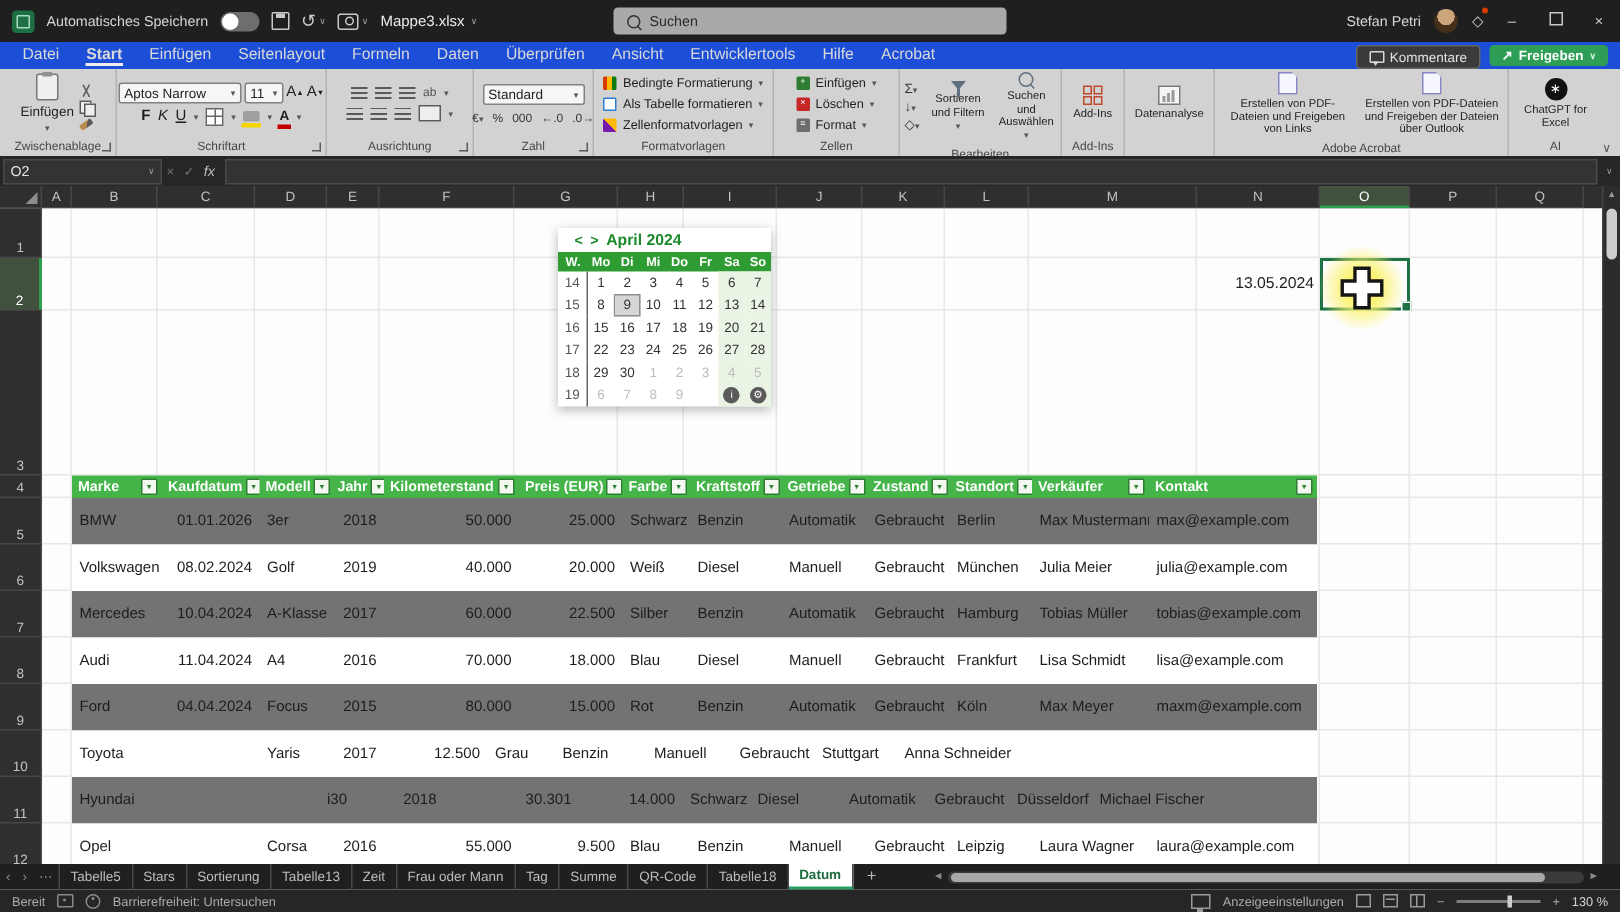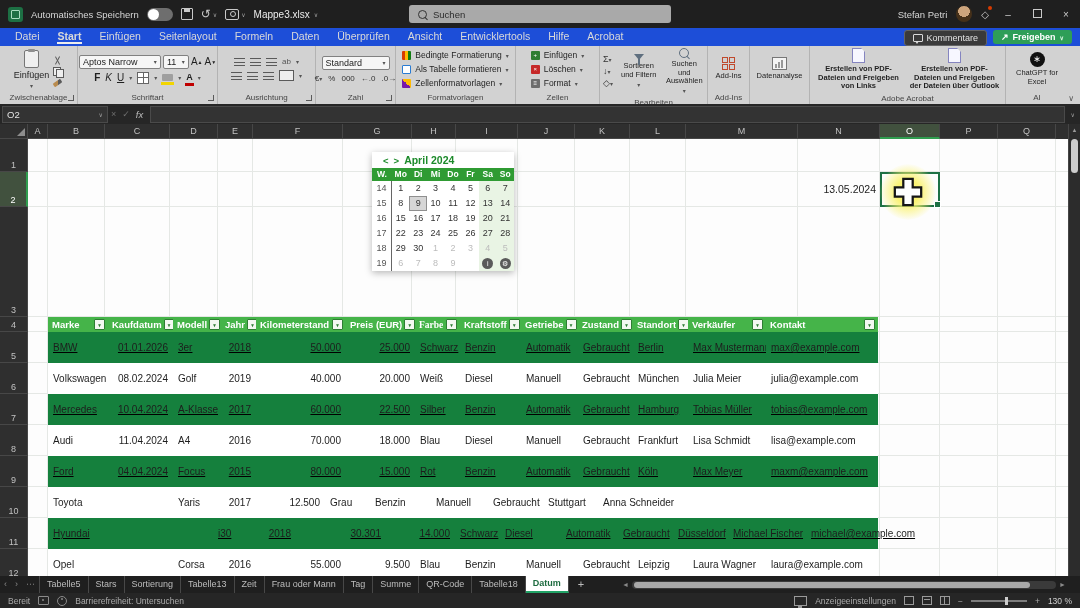--- a/index.html
+++ b/index.html
@@ -132,21 +132,21 @@
   .cal-day.muted{color:#bcbcbc;}
   .cal-day.selday{background:#d6d6d6;box-shadow:inset 0 0 0 1px #8f8f8f;}
   .cal-ic{display:inline-block;width:11px;height:11px;border-radius:50%;background:#5a5a5a;color:#fff;font-size:7px;line-height:11px;vertical-align:middle;}
 
   
   #car-table{position:absolute;left:20px;top:178px;width:830px;}
   .t-head{display:flex;height:15px;background:#45b449;}
   .t-hcell{box-sizing:border-box;display:flex;align-items:center;justify-content:space-between;padding:0 3px 0 4px;color:#fff;font-weight:bold;font-size:9.5px;overflow:hidden;white-space:nowrap;flex:0 0 auto;}
   .t-filter{flex:0 0 auto;width:9px;height:9px;background:#f3f8f1;border:1px solid #2e7d33;border-radius:1px;font-size:5px;color:#2e7d33;display:flex;align-items:center;justify-content:center;margin-left:2px;}
   .t-row{display:flex;height:31px;background:#fff;}
-  .t-row.band{background:#15803d;text-decoration:underline;}
+  .t-row.band{background:#737373;}
   .t-cell{box-sizing:border-box;font-size:10px;color:#1d1d1d;line-height:31px;padding:0 5px;overflow:hidden;white-space:nowrap;flex:0 0 auto;}
   .t-cell.r{text-align:right;}
 
   
   .n2cell{position:absolute;left:770px;top:33px;width:80px;height:35px;line-height:35px;text-align:right;font-size:10.5px;color:#1d1d1d;padding-right:2px;box-sizing:border-box;}
   .selbox{position:absolute;left:852px;top:33px;width:60px;height:35px;border:2px solid #1e7145;box-sizing:border-box;}
   .fill-handle{position:absolute;right:-3px;bottom:-3px;width:5px;height:5px;background:#1e7145;border:1px solid #fff;}
   .glow{position:absolute;left:852px;top:25px;width:56px;height:56px;border-radius:50%;background:radial-gradient(circle,rgba(250,242,110,.95) 0 30%,rgba(250,242,110,0) 72%);}
   .cursor{position:absolute;left:864px;top:37px;width:32px;height:32px;}
 
@@ -418,21 +418,21 @@
       <div class="rbody">
         <div class="bigbtn" style="width:54px">
           <span class="i-data"></span>
           <span>Datenanalyse</span>
         </div>
       </div>
       <div class="rlabel"></div>
     </div>
 
     <div class="rgroup" style="width:196px">
-      <div class="rbody" style="gap:8px;font-weight:bold;">
+      <div class="rbody" style="gap:8px;">
         <div class="bigbtn" style="width:86px">
           <span class="i-pdf"></span>
           <span>Erstellen von PDF-Dateien und Freigeben von Links</span>
         </div>
         <div class="bigbtn" style="width:90px">
           <span class="i-pdf"></span>
           <span>Erstellen von PDF-Dateien und Freigeben der Dateien über Outlook</span>
         </div>
       </div>
       <div class="rlabel"><span>Adobe Acrobat</span></div>
@@ -638,21 +638,21 @@
               <span class="t-filter">▾</span>
             </div>
             <div class="t-hcell" style="width: 90px;">
               <span>Kilometerstand</span>
               <span class="t-filter">▾</span>
             </div>
             <div class="t-hcell" style="width: 69px;">
               <span>Preis (EUR)</span>
               <span class="t-filter">▾</span>
             </div>
-            <div class="t-hcell" style="width: 45px; font-family: Liberation Serif, serif;">
+            <div class="t-hcell" style="width: 45px;">
               <span>Farbe</span>
               <span class="t-filter">▾</span>
             </div>
             <div class="t-hcell" style="width: 61px;">
               <span>Kraftstoff</span>
               <span class="t-filter">▾</span>
             </div>
             <div class="t-hcell" style="width: 57px;">
               <span>Getriebe</span>
               <span class="t-filter">▾</span>
@@ -770,21 +770,20 @@
               <div class="t-cell" style="width: 48px; margin-left: 40px;">i30</div>
               <div class="t-cell r" style="width: 35px;">2018</div>
               <div class="t-cell r" style="width: 90px;">30.301</div>
               <div class="t-cell r" style="width: 69px;">14.000</div>
               <div class="t-cell" style="width: 45px;">Schwarz</div>
               <div class="t-cell" style="width: 61px;">Diesel</div>
               <div class="t-cell" style="width: 57px;">Automatik</div>
               <div class="t-cell" style="width: 55px;">Gebraucht</div>
               <div class="t-cell" style="width: 55px;">Düsseldorf</div>
               <div class="t-cell" style="width: 78px;">Michael Fischer</div>
-              <div class="t-cell" style="width: 112px;">michael@example.com</div>
             </div>
             <div class="t-row">
               <div class="t-cell" style="width: 60px;">Opel</div>
               <div class="t-cell r" style="width: 65px;"></div>
               <div class="t-cell" style="width: 48px;">Corsa</div>
               <div class="t-cell r" style="width: 35px;">2016</div>
               <div class="t-cell r" style="width: 90px;">55.000</div>
               <div class="t-cell r" style="width: 69px;">9.500</div>
               <div class="t-cell" style="width: 45px;">Blau</div>
               <div class="t-cell" style="width: 61px;">Benzin</div>

